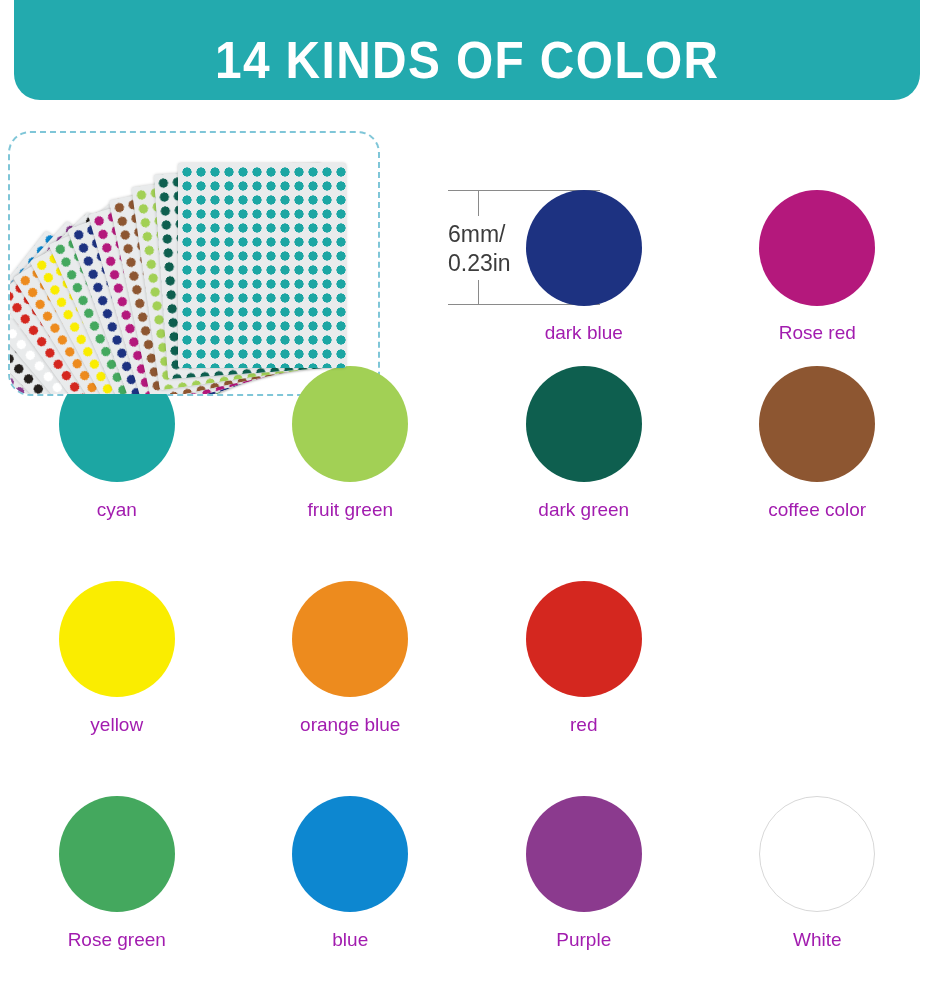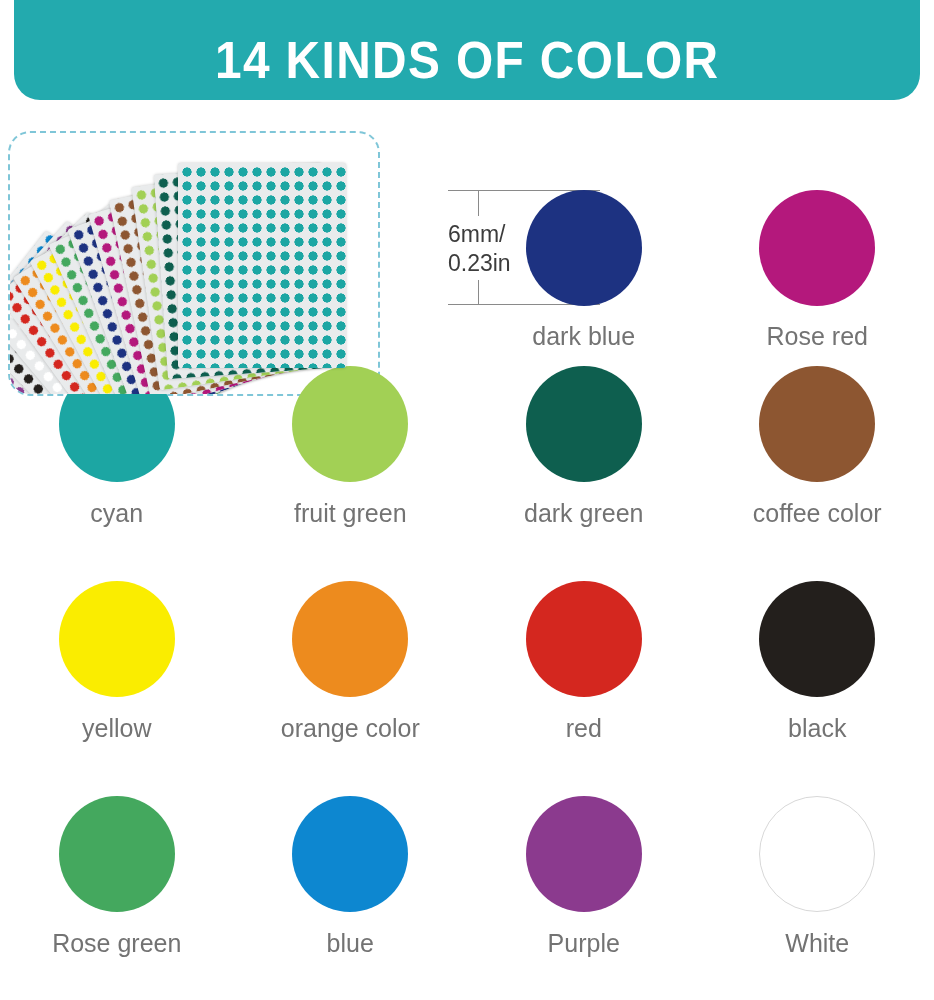--- a/index.html
+++ b/index.html
@@ -132,22 +132,22 @@
     display: flex;
     flex-direction: column;
     align-items: center;
   }
   .dot {
     border-radius: 50%;
     box-sizing: border-box;
   }
   .label {
     font-family: "Liberation Sans", sans-serif;
-    font-size: 25px;
-    color: #737373;
+    font-size: 19px;
+    color: #a21caf;
     text-align: center;
     white-space: nowrap;
   }
 
   
   .row-1 { height: 232px; align-items: flex-start; }
   .row-1 .cell { padding-top: 62px; }
   .row-1 .dot { width: 116px; height: 116px; }
   .row-1 .label { margin-top: 16px; }
 
@@ -264,30 +264,26 @@
     </div>
   </div>
 
   <div class="row row-3">
     <div class="cell">
       <div class="dot" style="background: rgb(250, 237, 0);"></div>
       <div class="label">yellow</div>
     </div>
     <div class="cell">
       <div class="dot" style="background: rgb(237, 139, 30);"></div>
-      <div class="label">orange color</div>
+      <div class="label">orange blue</div>
     </div>
     <div class="cell">
       <div class="dot" style="background: rgb(212, 39, 31);"></div>
       <div class="label">red</div>
     </div>
-    <div class="cell">
-      <div class="dot" style="background: rgb(35, 31, 28);"></div>
-      <div class="label">black</div>
-    </div>
   </div>
 
   <div class="row row-4">
     <div class="cell">
       <div class="dot" style="background: rgb(68, 168, 94);"></div>
       <div class="label">Rose green</div>
     </div>
     <div class="cell">
       <div class="dot" style="background: rgb(13, 135, 208);"></div>
       <div class="label">blue</div>

